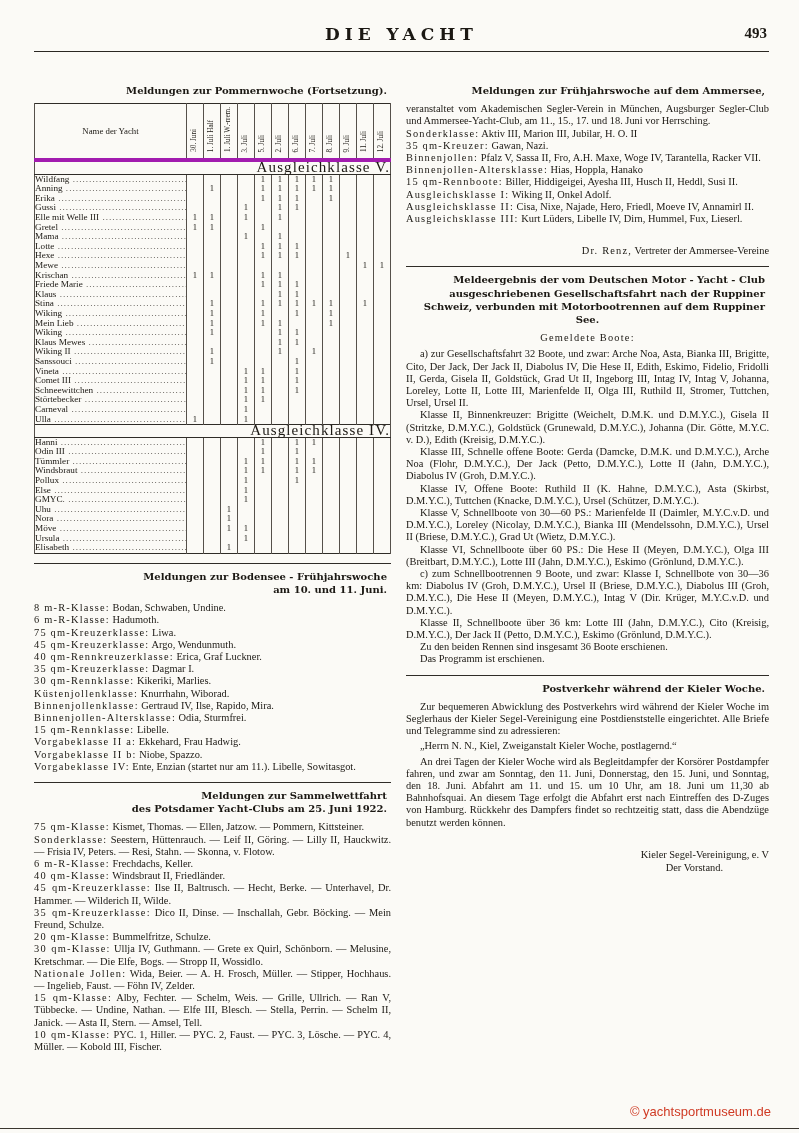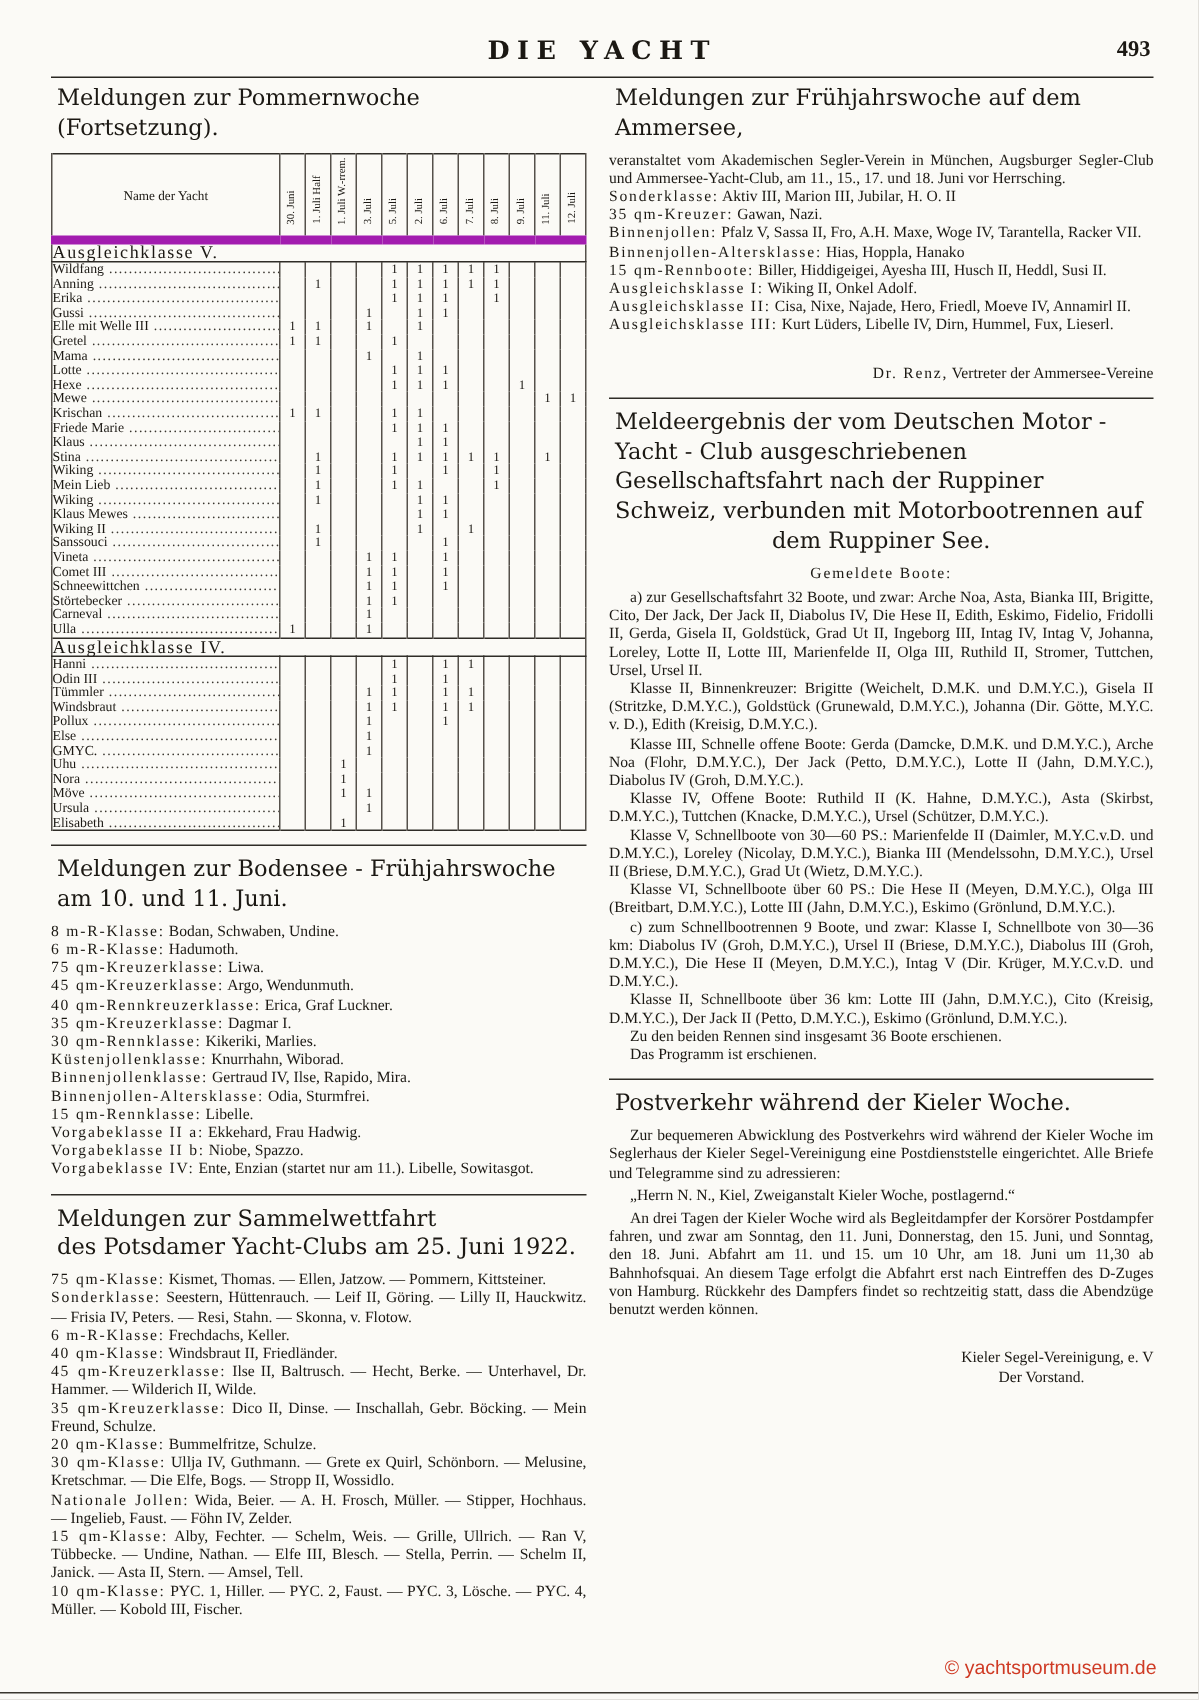--- a/index.html
+++ b/index.html
@@ -2,30 +2,30 @@
 <html><head>
 <meta charset="utf-8">
 <style>
   html,body { margin:0; padding:0; background:#cfccc5; }
   .page {
     width:799px; height:1133px; background:#fbfaf6; position:relative;
     font-family:"Liberation Serif", serif; color:#1b1813; overflow:hidden;
     margin:0 auto; box-sizing:border-box;
   }
   .inner { padding:24px 30px 0 34px; }
-  .masthead { position:relative; text-align:center; padding-bottom:7px; border-bottom:1.5px solid #2a2722; margin-bottom:0; }
+  .masthead { position:relative; text-align:center; padding-bottom:7px; border-bottom:1.5px solid #2a2722; margin-bottom:28px; }
   .mtitle { font-family:"DejaVu Serif", serif; font-weight:bold; font-size:17px; letter-spacing:5px; }
   .pageno  { position:absolute; right:2px; top:1px; font-weight:bold; font-size:15px;text-align:right; }
   .cols { display:flex; gap:15px; }
   .col-left  { width:357px; flex:none; }
   .col-right { width:363px; flex:none; }
 
   h2.stitle {
-    font-family:"DejaVu Serif", serif; font-weight:normal; font-size:15px;
-    text-align:left; margin:4px 4px 6px; line-height:1.32;
+    font-family:"DejaVu Serif", serif; font-weight:bold; font-size:10px;
+    text-align:right; margin:4px 4px 6px; line-height:1.32;
   }
   .h-long { text-align:justify; text-align-last:center; margin-left:0; margin-right:0; }
   .rule { border-top:1px solid #2f2c27; margin:9px 0 6px; }
 
   .text, .entry, .para, .address, .sig, .center {
     font-size:10.4px; line-height:12.2px; text-align:justify; margin:0;
   }
   .para { text-indent:14px; }
   .entry { text-align:justify; }
   .sperr { letter-spacing:1.2px; }
@@ -36,33 +36,33 @@
 
   
   table.meld {
     border-collapse:collapse; width:100%; table-layout:fixed;
     border-top:1.3px solid #2f2c27; border-bottom:1.3px solid #2f2c27;
     margin-top:3px;
   }
   table.meld th, table.meld td { border-left:1px solid #55504a; border-right:1px solid #55504a; padding:0; }
   th.name-th { font-size:8.8px; font-weight:normal; text-align:center; vertical-align:middle; }
   th.date-th { width:16px; height:54px; vertical-align:bottom; text-align:center; font-weight:normal; overflow:hidden; }
-  thead th { border-bottom:6px solid #a21caf;margin-left:48px; }
+  thead th { border-bottom:4px solid #a21caf;margin-left:48px; }
   .vert {
     writing-mode:vertical-rl; transform:rotate(180deg);
     font-size:7.2px; line-height:1.05; white-space:nowrap; display:inline-block; padding:2px 0;
   }
   td.yacht-name {
     font-size:9.2px; line-height:9.6px; text-align:center; padding-left:2px;
     white-space:nowrap; overflow:hidden;
   }
   td.yacht-name::after { content:" ............................................................"; letter-spacing:1px; color:#3a362f; }
   td.mark { text-align:center; font-size:8.6px; line-height:9.6px; }
   tr.klasse-row td {
-    text-align:left; font-size:12px; letter-spacing:1.1px; line-height:11.5px;
+    text-align:right; font-size:15px; letter-spacing:1.1px; line-height:11.5px;
     border-top:1px solid #2f2c27; border-bottom:1px solid #2f2c27;
   }
 
   .watermark {
     position:absolute; right:28px; bottom:14px;
     color:#cf3a24; font-size:13px; font-family:"Liberation Sans", sans-serif;
   }
   .bottom-rule { position:absolute; left:0; right:0; bottom:4px; border-top:1.5px solid #3a362f; }
 </style>
 </head>

